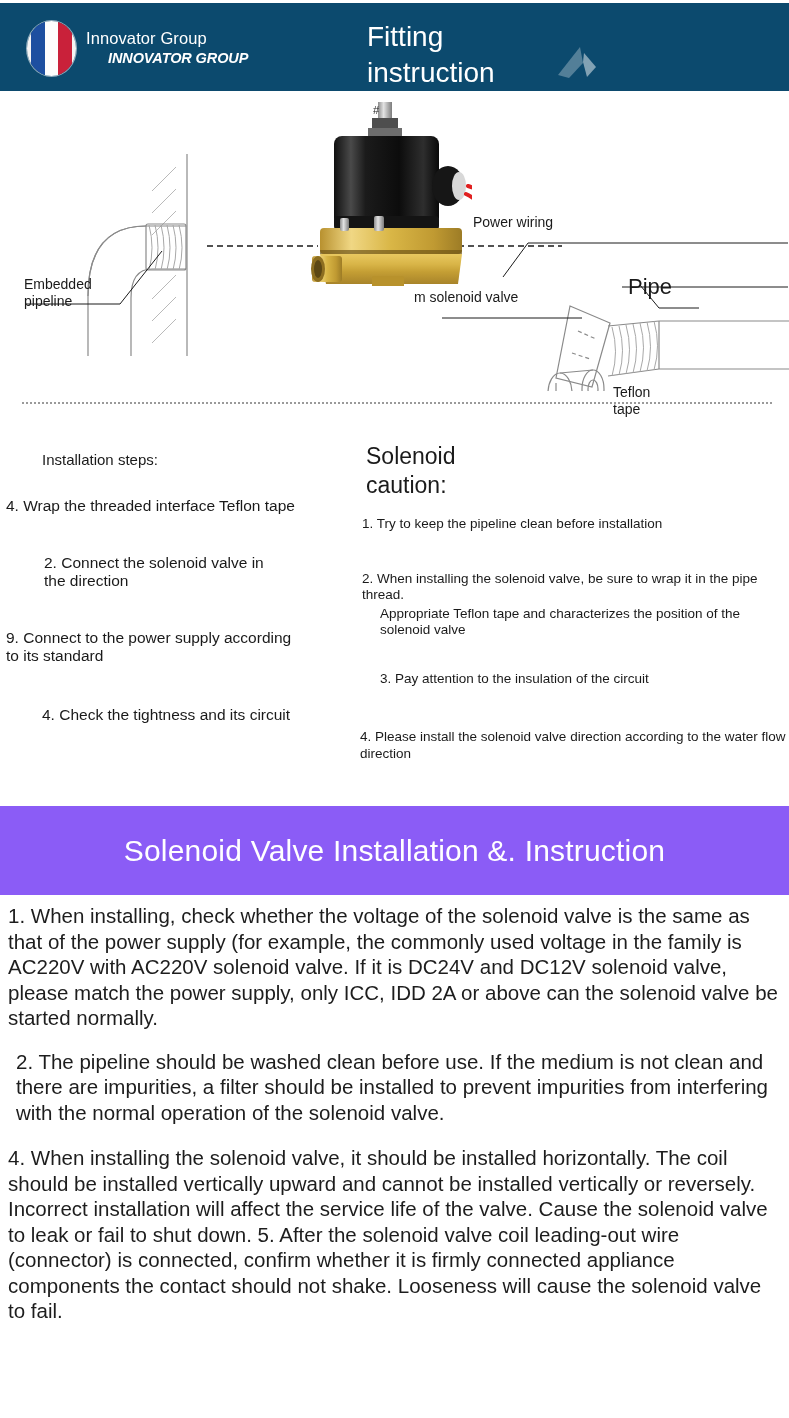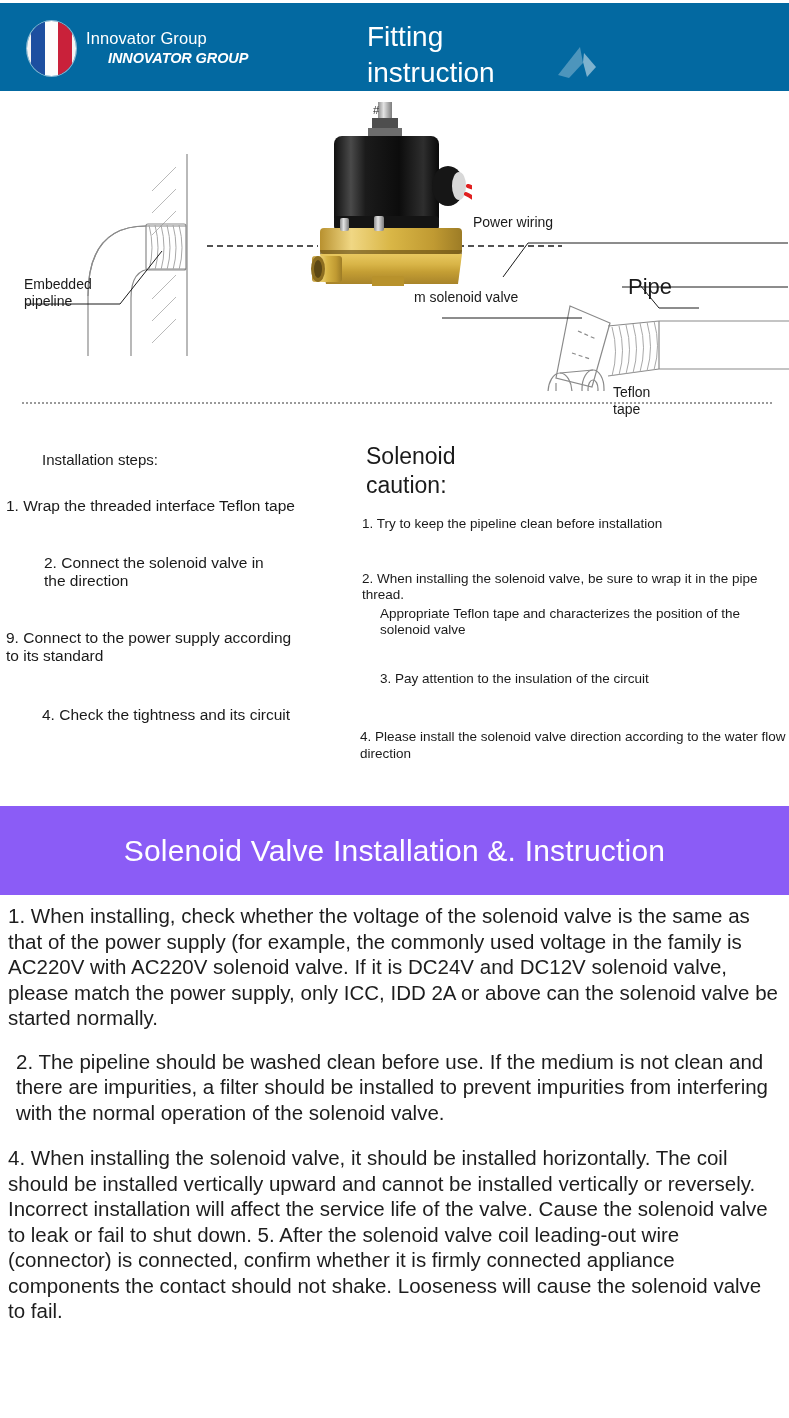--- a/index.html
+++ b/index.html
@@ -14,21 +14,21 @@
     overflow: hidden;
     font-family: "Liberation Sans", sans-serif;
     color: #1a1a1a;
   }
 
   
   .top-banner {
     position: absolute;
     left: 0; top: 3px;
     width: 789px; height: 88px;
-    background: #0369a1;
+    background: #0c4a6e;
     overflow: hidden;
   }
   .logo-wrap {
     position: absolute;
     left: 27px; top: 18px;
     display: flex;
     align-items: center;
   }
   .flag-circle {
     width: 49px; height: 55px;
@@ -354,21 +354,21 @@
   <div class="dia-label lbl-valve">m solenoid valve</div>
   <div class="dia-label lbl-pipe">Pipe</div>
   <div class="dia-label lbl-teflon">Teflon
 tape</div>
 </div>
 
 <div class="divider"></div>
 
 <div class="steps-left">
   <div class="hd">Installation steps:</div>
-  <div class="step sl1">1. Wrap the threaded interface Teflon tape</div>
+  <div class="step sl1">4. Wrap the threaded interface Teflon tape</div>
   <div class="step sl2">2. Connect the solenoid valve in the direction</div>
   <div class="step sl3">9. Connect to the power supply according to its standard</div>
   <div class="step sl4">4. Check the tightness and its circuit</div>
 </div>
 
 <div class="steps-right">
   <div class="hd">Solenoid caution:</div>
   <div class="step-sm sr1">1. Try to keep the pipeline clean before installation</div>
   <div class="step-sm sr2">2. When installing the solenoid valve, be sure to wrap it in the pipe thread.</div>
   <div class="step-sm sr2b">Appropriate Teflon tape and characterizes the position of the solenoid valve</div>

